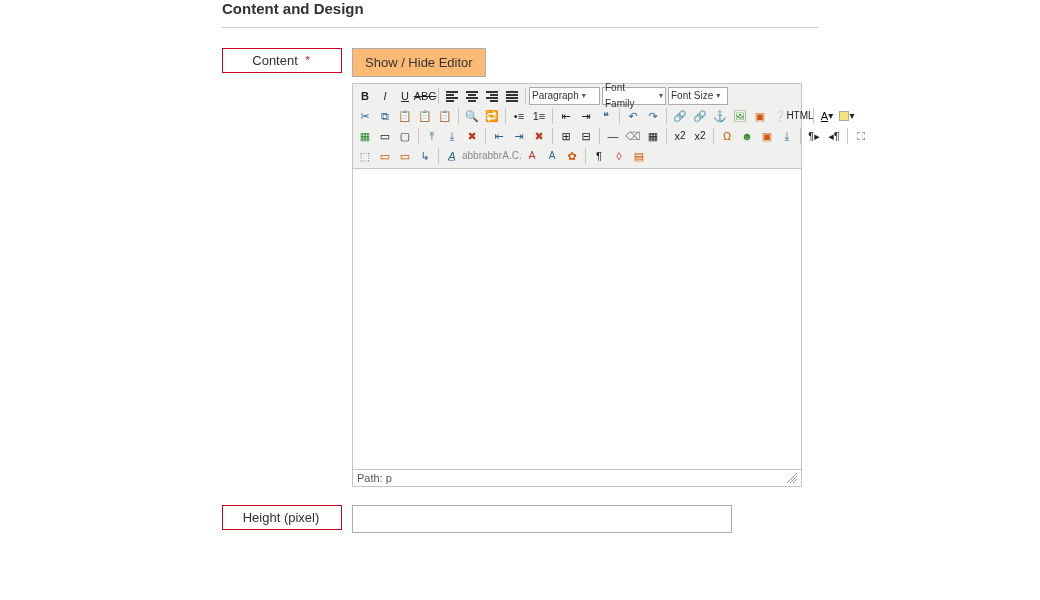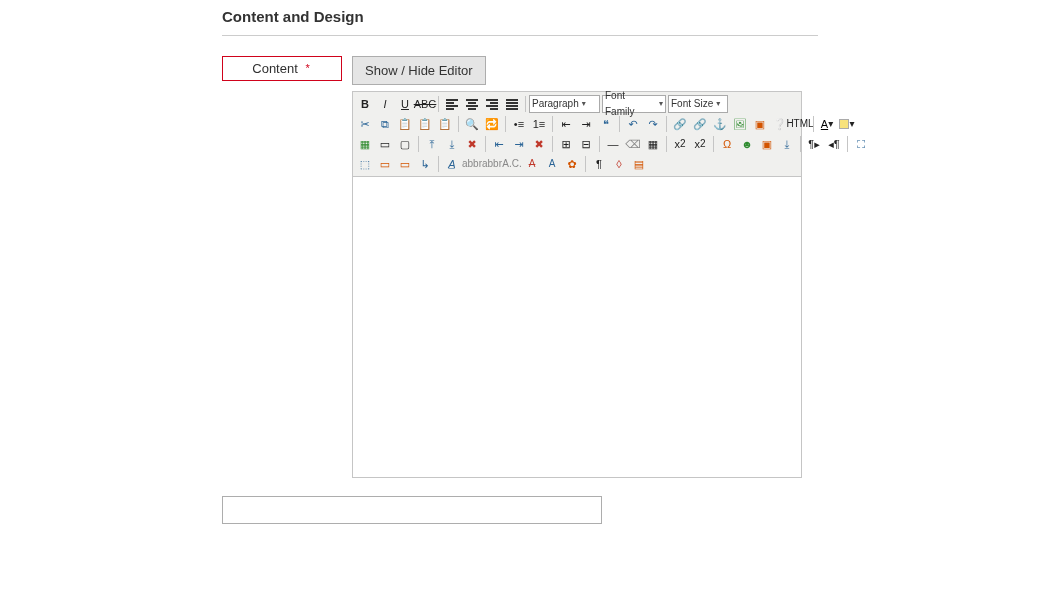--- a/index.html
+++ b/index.html
@@ -13,21 +13,21 @@
   .page {
     width: 1040px;
     height: 600px;
     padding: 0 222px 0 222px;
     position: relative;
   }
   .section-title {
     font-size: 15px;
     font-weight: 600;
     color: #333;
-    padding: 8px 0 10px 0;
+    padding: 0 0 10px 0;
     border-bottom: 1px solid #ccc;
     margin-bottom: 20px;
   }
   .form-row {
     display: flex;
     align-items: flex-start;
     margin-bottom: 18px;
   }
   .form-label {
     width: 120px;
@@ -48,21 +48,21 @@
     font-size: 11px;
     position: relative;
     top: -1px;
   }
   .form-control-area {
     flex: 1;
   }
   .btn {
     display: inline-block;
     border: 1px solid #adadad;
-    background: #e5e5e5;
+    background: #fdba74;
     color: #333;
     font-size: 13px;
     padding: 6px 12px;
     cursor: pointer;
   }
   .text-input {
     width: 380px;
     height: 28px;
     border: 1px solid #adadad;
     padding: 4px 6px;
@@ -323,24 +323,29 @@
             <span class="tbtn blue sm">A</span>
             <span class="tbtn orange">✿</span>
             <span class="sep"></span>
             <span class="tbtn">¶</span>
             <span class="tbtn red">◊</span>
             <span class="tbtn orange">▤</span>
           </div>
 
         </div>
         <div class="editor-body" contenteditable="true" style=""></div>
+        <div class="editor-status">
+          <span>Path: p</span>
+          <span class="resize"></span>
+        </div>
       </div>
     </div>
   </div>
 
 
   <div class="form-row">
+    <div class="form-label hl">Height (pixel)</div>
     <div class="form-control-area">
       <input type="text" class="text-input" value="" style="">
     </div>
   </div>
 
 </div>
 
 </body></html>

